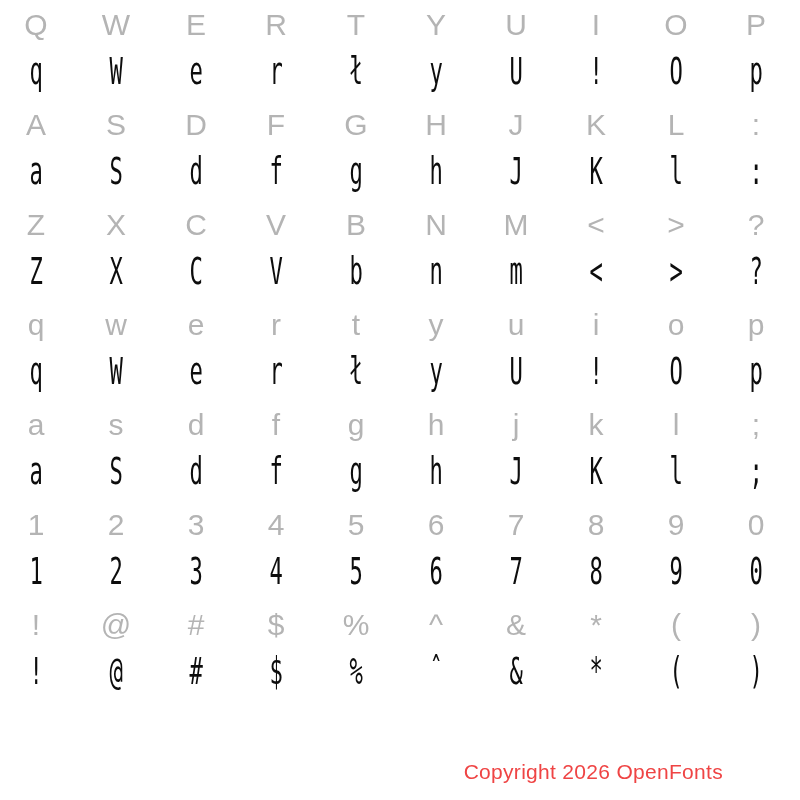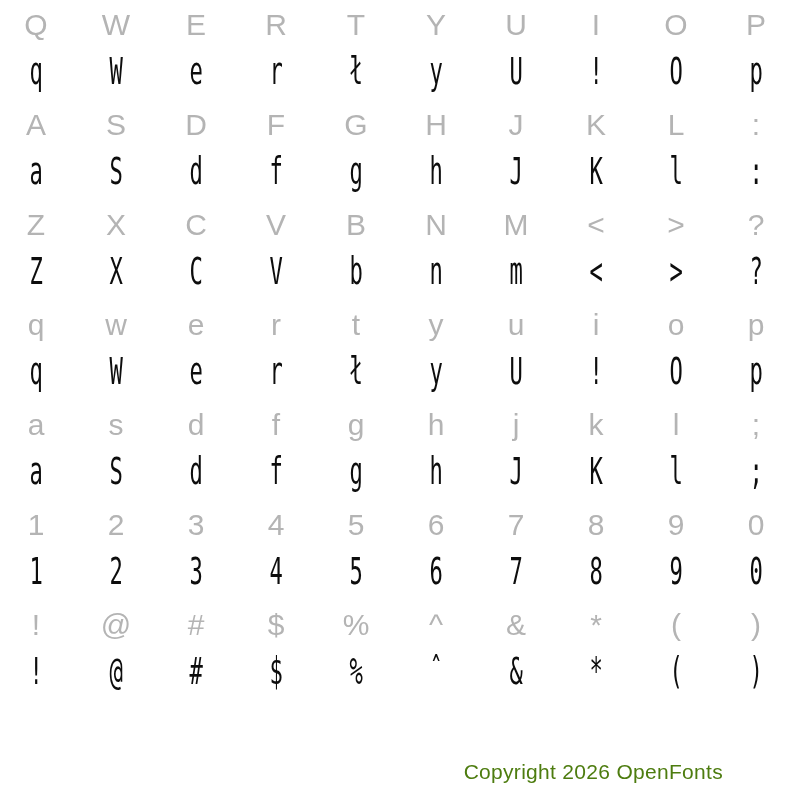--- a/index.html
+++ b/index.html
@@ -234,15 +234,15 @@
         <div class="glyph-cell"><span class="glyph" style="color: rgb(13, 13, 13);">$</span></div>
         <div class="glyph-cell"><span class="glyph" style="color: rgb(13, 13, 13);">%</span></div>
         <div class="glyph-cell"><span class="glyph" style="color: rgb(13, 13, 13);">ˆ</span></div>
         <div class="glyph-cell"><span class="glyph" style="color: rgb(13, 13, 13);">&amp;</span></div>
         <div class="glyph-cell"><span class="glyph" style="color: rgb(13, 13, 13);">*</span></div>
         <div class="glyph-cell"><span class="glyph" style="color: rgb(13, 13, 13);">(</span></div>
         <div class="glyph-cell"><span class="glyph" style="color: rgb(13, 13, 13);">)</span></div>
       </div>
     </div>
 
-  <div class="copyright" style="color: #4d7c0f;">Copyright 2026 OpenFonts</div>
+  <div class="copyright" style="color: #ef4444;">Copyright 2026 OpenFonts</div>
 
 </div>
 
 </body></html>

